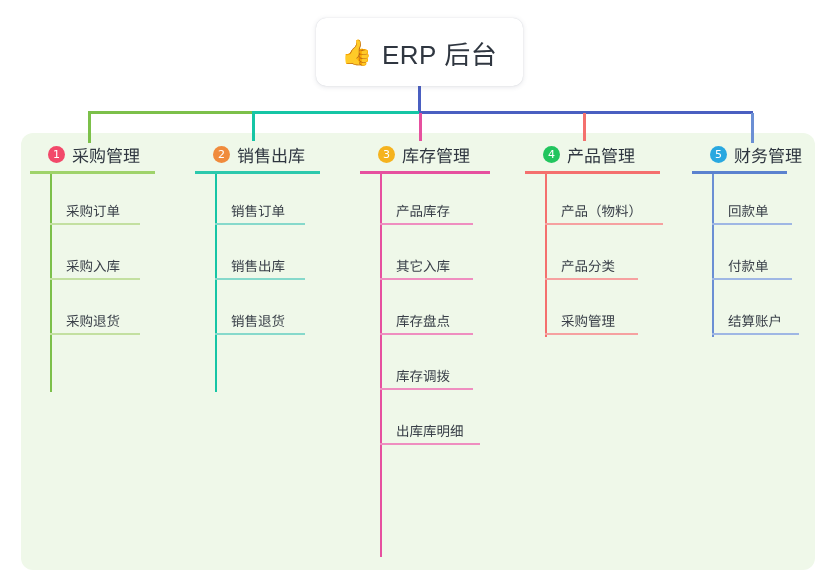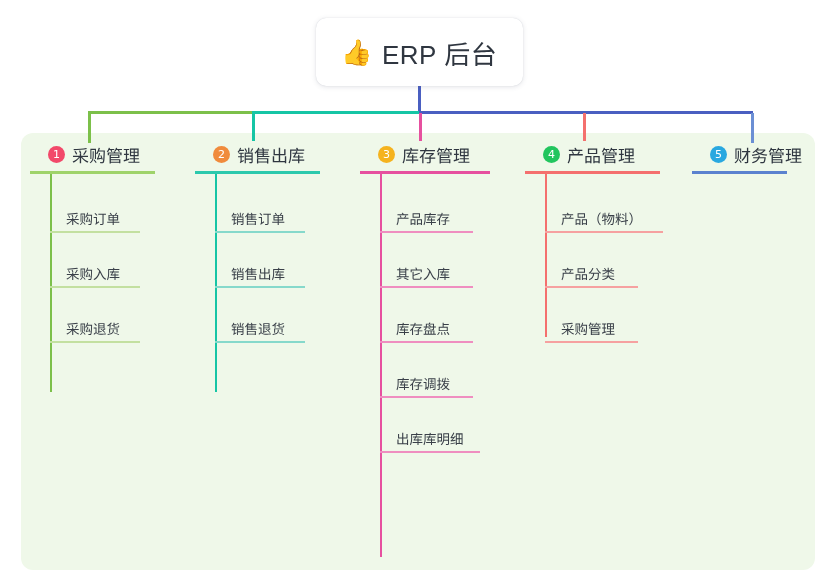--- a/index.html
+++ b/index.html
@@ -113,21 +113,21 @@
     white-space: nowrap;
   }
   .col-rule {
     height: 3px;
     margin-top: 3px;
   }
 
   
   .leaves {
     position: relative;
-    padding-top: 8px;
+    padding-top: 0;
     text-decoration: underline;
   }
   .spine {
     position: absolute;
     left: 20px;
     top: 0;
     width: 2px;
   }
   .leaf {
     position: relative;
@@ -268,16 +268,31 @@
             <div class="leaf-rule" style="width: 93px; background: rgb(246, 161, 160);"></div>
           </div>
         </div>
       </div>
       <div class="column" style="left: 692px; width: 130px;">
         <div class="col-head">
           <span class="badge" style="background: rgb(41, 168, 224);">5</span>
           <span class="col-title">财务管理</span>
         </div>
         <div class="col-rule" style="background: rgb(91, 130, 207); width: 95px; margin-left: 0px;"></div>
+        <div class="leaves">
+          <div class="spine" style="background: rgb(107, 143, 212); height: 163px;"></div>
+          <div class="leaf">
+            <span class="leaf-label">回款单</span>
+            <div class="leaf-rule" style="width: 80px; background: rgb(159, 183, 228);"></div>
+          </div>
+          <div class="leaf">
+            <span class="leaf-label">付款单</span>
+            <div class="leaf-rule" style="width: 80px; background: rgb(159, 183, 228);"></div>
+          </div>
+          <div class="leaf">
+            <span class="leaf-label">结算账户</span>
+            <div class="leaf-rule" style="width: 87px; background: rgb(159, 183, 228);"></div>
+          </div>
+        </div>
       </div>
     </div>
 
 </div>
 
 </body></html>

